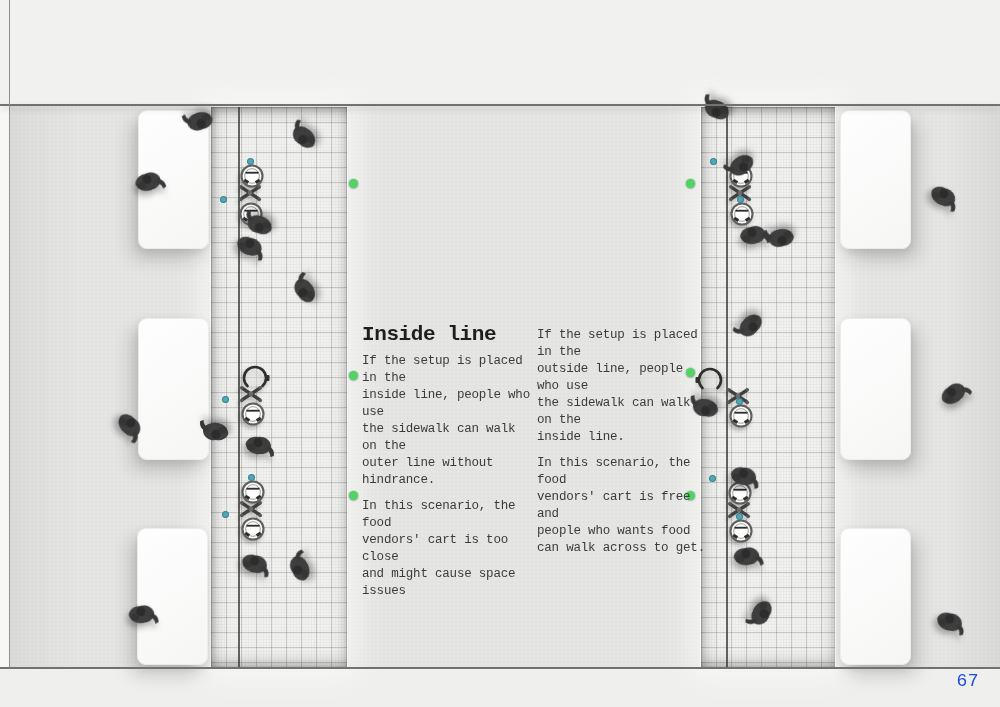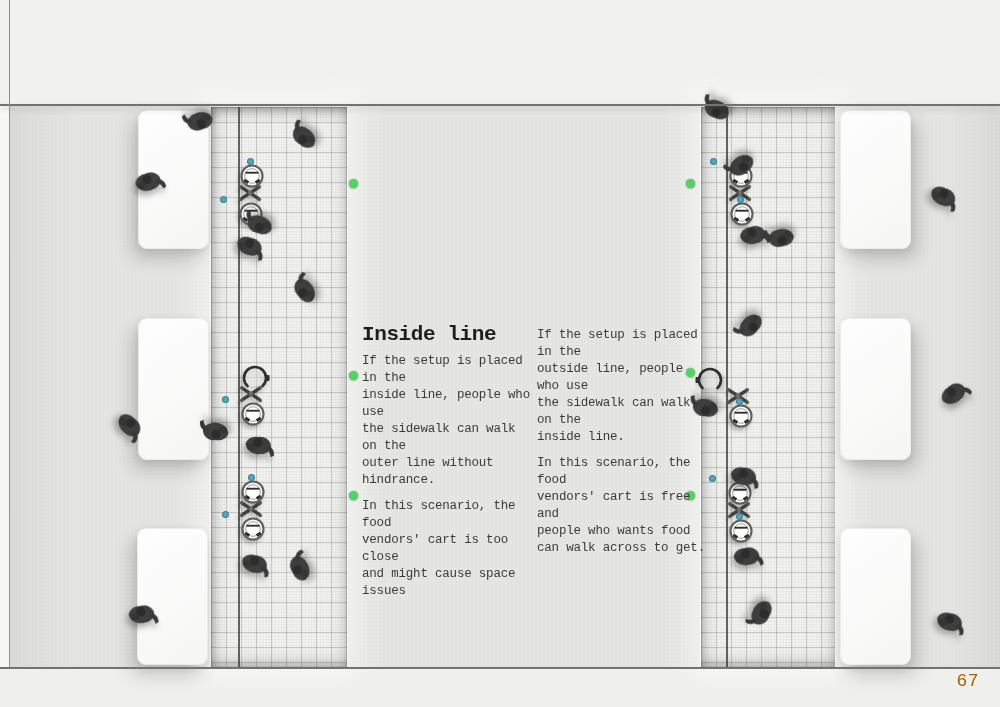--- a/index.html
+++ b/index.html
@@ -61,21 +61,21 @@
   #diagram .person{z-index:7;filter:drop-shadow(-3px 4px 3px rgba(0,0,0,.30));}
   
   .annotation{position:absolute;z-index:8;}
   .anno-title{margin:0;font-size:21px;line-height:26px;font-weight:700;
     letter-spacing:-0.4px;color:#1e1e1e;}
   .anno-para{margin:5px 0 0 0;font-size:12.5px;line-height:17px;letter-spacing:-0.2px;
     color:#3b3b3b;white-space:pre-line;}
   .anno-para + .anno-para{margin-top:9px;}
   
   .page-number{position:absolute;right:34px;top:671px;z-index:22;
-    font-size:18px;color:#a16207;letter-spacing:.5px;}
+    font-size:18px;color:#1d4ed8;letter-spacing:.5px;}
   .defs-holder{position:absolute;width:0;height:0;overflow:hidden;}
 </style>
 </head>
 <body>
 
 <div class="page">
 
   <svg class="defs-holder" aria-hidden="true">
     <defs>
       <symbol id="sym-person" viewBox="-22 -22 44 44">

